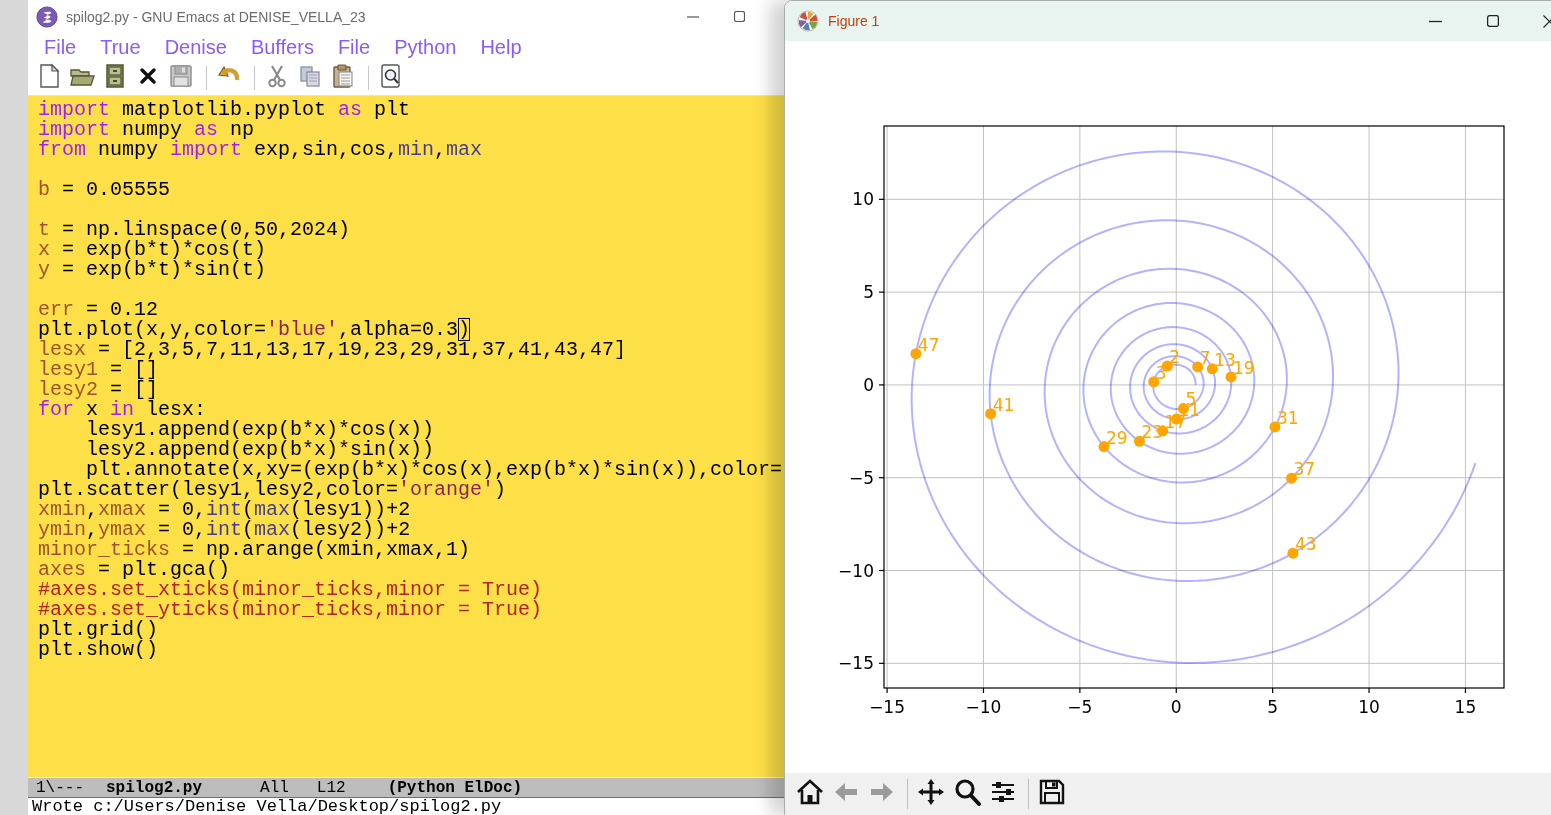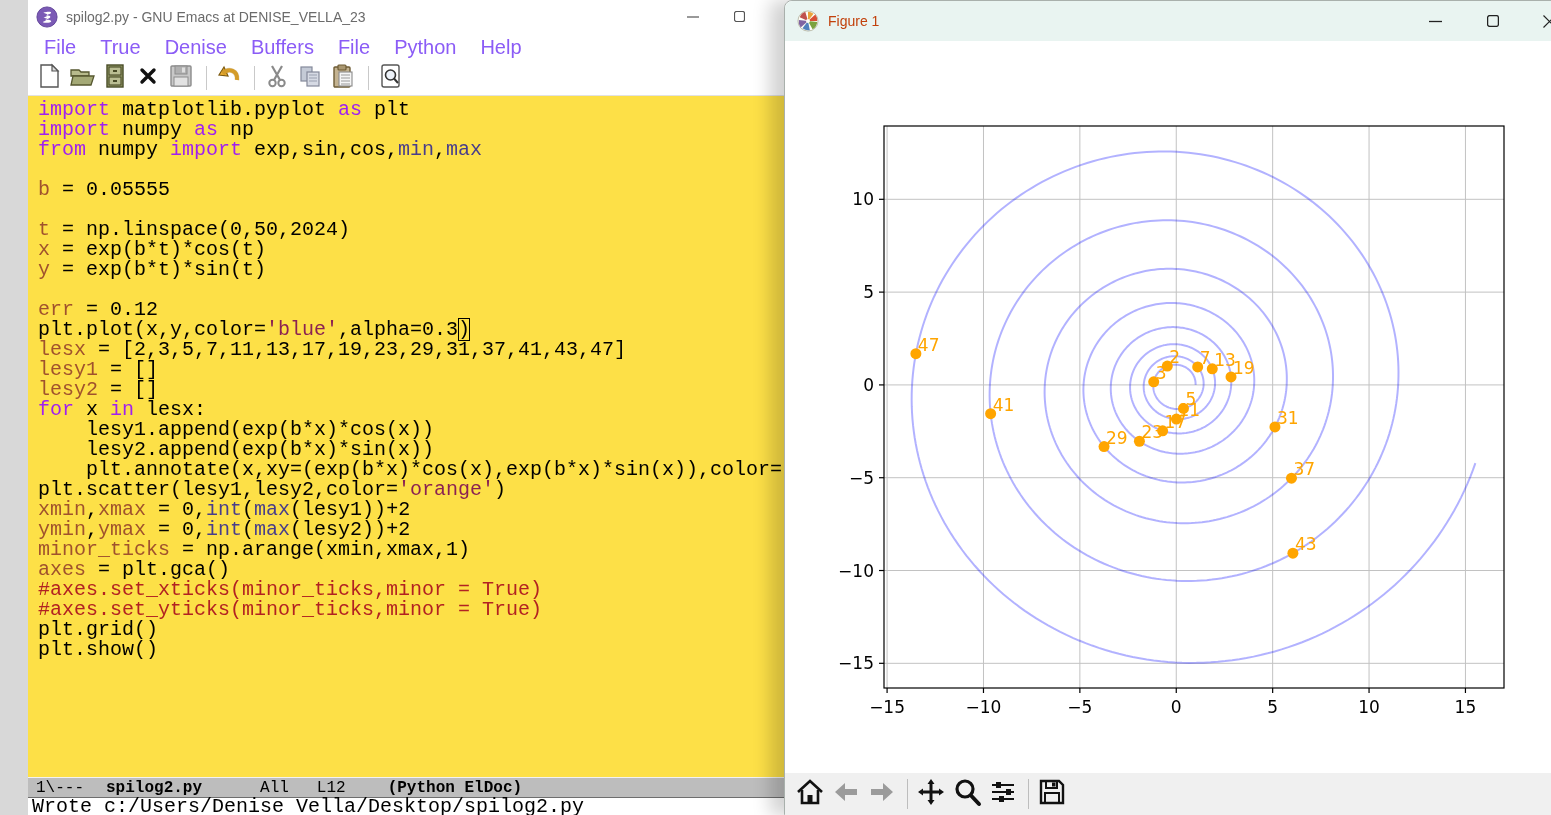--- a/index.html
+++ b/index.html
@@ -37,21 +37,21 @@
                     border-top:1px solid #f2f2f2; border-bottom:1px solid #6e6e6e;
                     font-family:"Liberation Mono","DejaVu Sans Mono",monospace; font-size:16px; color:#000;
                     display:flex; align-items:center; white-space:pre; }
   .ml-prefix { margin-left:8px; }
   .ml-name { font-weight:bold; margin-left:22px; }
   .ml-pos { margin-left:58px; }
   .ml-line { margin-left:28px; }
   .ml-modes { margin-left:42px;font-weight:bold; }
 
   .emacs-echo { position:absolute; left:0; top:799px; width:100%; height:16px; background:#ffffff;
-                font-family:"Liberation Mono","DejaVu Sans Mono",monospace; font-size:20px; color:#000; padding-left:4px; line-height:16px; white-space:pre; }
+                font-family:"Liberation Mono","DejaVu Sans Mono",monospace; font-size:17px; color:#000; padding-left:4px; line-height:16px; white-space:pre; }
 
   
   .figure-window { position:absolute; left:756px; top:0; width:795px; height:815px; background:#ffffff;
                    border:1px solid #a9b0ac; border-radius:8px 8px 0 0; box-shadow:-14px 0 18px rgba(0,0,0,0.18); }
   .fig-titlebar { position:absolute; left:0; top:0; width:100%; height:40px; background:#e9f4f1; border-radius:8px 8px 0 0;
                   display:flex; align-items:center; }
   .fig-app-icon { width:22px; height:22px; margin-left:12px; flex:0 0 auto; }
   .fig-title { margin-left:9px; font-size:14px; color:#c2410c; }
   .fig-caption-btns { position:absolute; right:0; top:0; height:40px; display:flex; }
   .fig-cap-btn { width:57px; height:40px; display:flex; align-items:center; justify-content:center; color:#222; }

